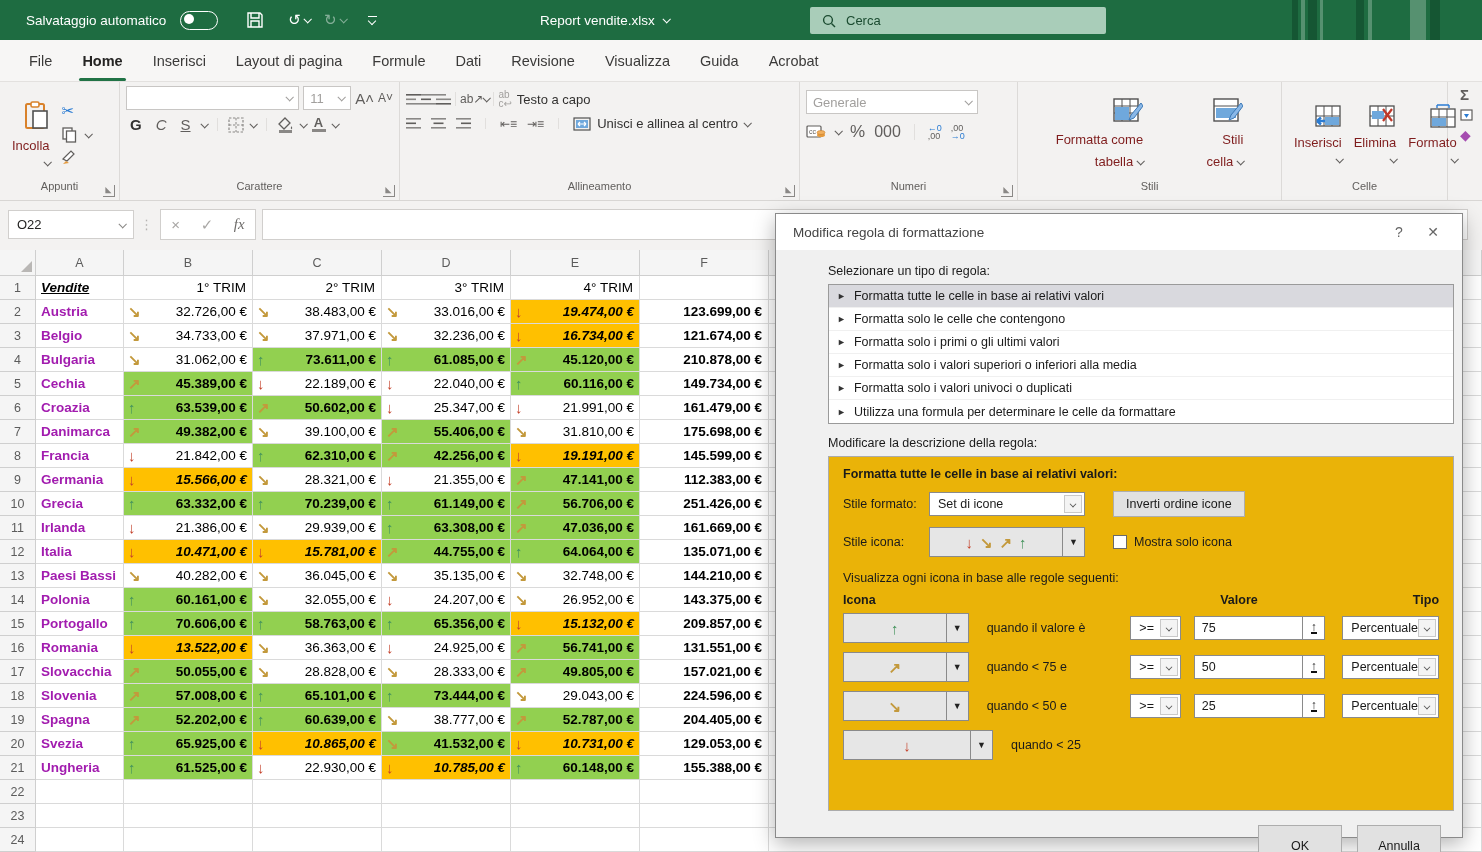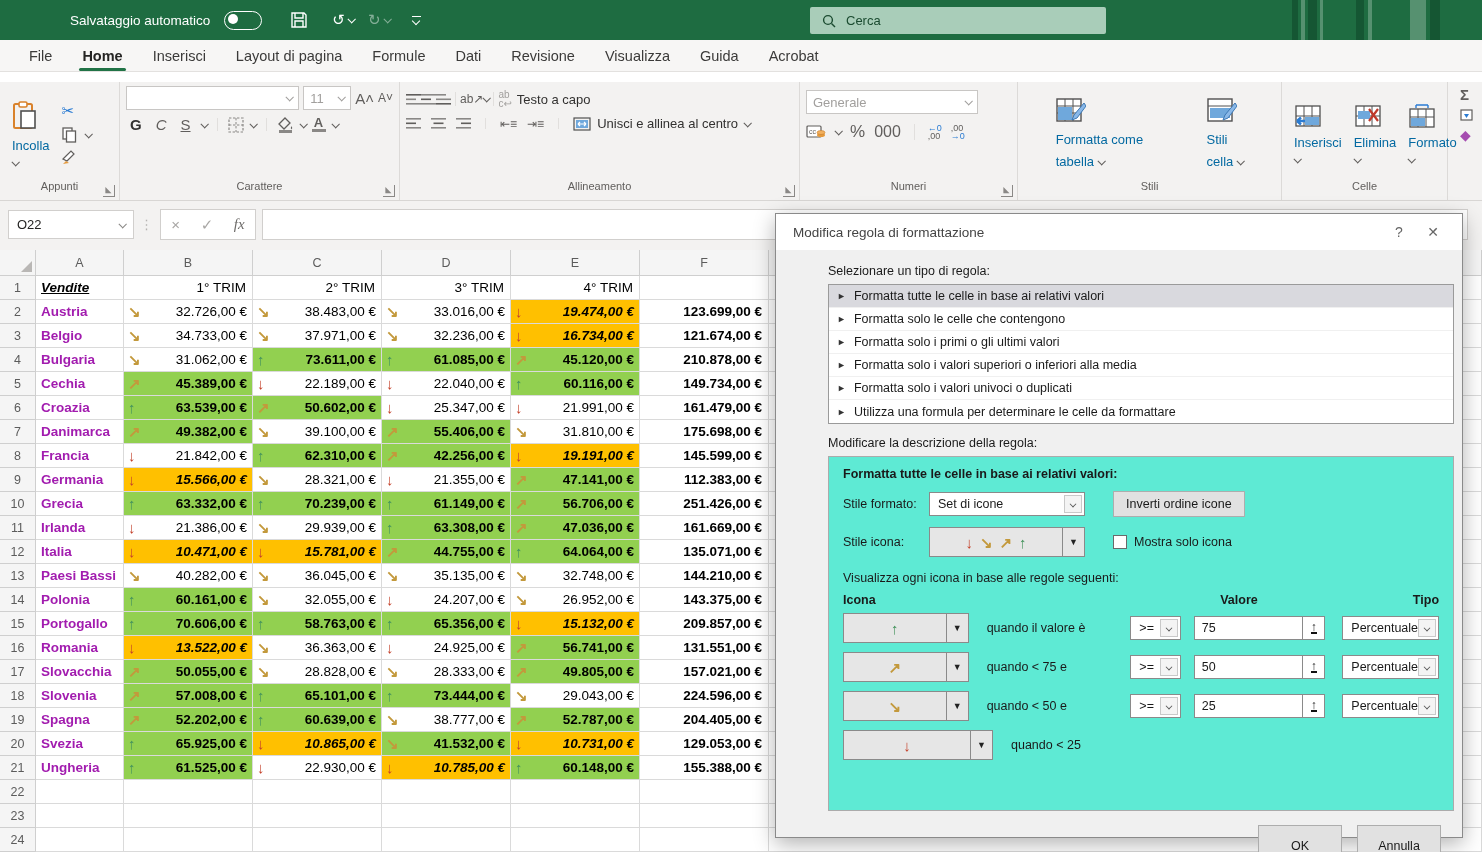--- a/index.html
+++ b/index.html
@@ -3,51 +3,51 @@
 <meta charset="utf-8">
 <style>
   * { margin:0; padding:0; box-sizing:border-box; }
   html,body { width:1482px; height:852px; overflow:hidden;
     font-family:"Liberation Sans", sans-serif; background:#fff; }
 
   
   #titlebar { position:absolute; left:0; top:0; width:1482px; height:40px;
     background:var(--titlebar_green); color:#fff; }
   #titlebar .tb-left { position:absolute; left:26px; top:0; height:40px; display:flex; align-items:center; gap:14px; }
-  .autosave-label { font-size:13.5px;margin-left:44px; }
+  .autosave-label { font-size:13.5px; }
   .toggle { width:38px; height:19px; border:1.6px solid #fff; border-radius:10px; position:relative; cursor:pointer; }
   .toggle .knob { position:absolute; left:3px; top:2.6px; width:10px; height:10px; background:#fff; border-radius:50%; }
   .qat-btn { display:flex; align-items:center; gap:3px; color:#fff; font-size:15px; }
   .dim { opacity:.45; }
   .chev { display:inline-block; width:6px; height:6px; border-right:1.4px solid currentColor; border-bottom:1.4px solid currentColor; transform:rotate(45deg) translateY(-1px); }
   .chev-line { display:inline-flex; flex-direction:column; align-items:center; gap:1px; }
   .chev-line .bar { width:9px; height:1.4px; background:#fff; }
   #doc-title { position:absolute; left:540px; top:0; height:40px; display:flex; align-items:center; gap:8px; font-size:13.5px; color:#fff; }
   #search-box { position:absolute; left:810px; top:7px; width:296px; height:27px; background:var(--search_bg);
     border-radius:2px; display:flex; align-items:center; gap:10px; padding:0 12px; color:#1B4B30; font-size:13px; }
   .deco { position:absolute; top:0; height:40px; background:rgba(255,255,255,.25); }
   .deco.d2 { background:rgba(10,60,35,.45); }
 
   
-  #tabrow { position:absolute; left:0; top:40px; width:1482px; height:32px; background:#F7F6F5;
+  #tabrow { position:absolute; left:0; top:40px; width:1482px; height:42px; background:#F7F6F5;
     display:flex; align-items:stretch; padding-left:14px; border-bottom:1px solid #E3E1DF; }
   .rtab { padding:0 15px; display:flex; align-items:center; font-size:14.5px; color:#3B3A39; position:relative; cursor:pointer; }
   .rtab.active { font-weight:700; color:#252423; }
   .rtab.active::after { content:""; position:absolute; left:12px; right:12px; bottom:0; height:3px; background:var(--accent_green); border-radius:2px; }
 
   
   #ribbon { position:absolute; left:0; top:82px; width:1482px; height:119px; background:#F3F2F1;
     border-bottom:1px solid #D8D6D4; display:flex; }
   .rgroup { display:flex; flex-direction:column; border-right:1px solid #DCDAD8; position:relative; }
   .rgroup .content { flex:1; display:flex; align-items:center; padding:4px 6px 0 6px; }
   .rgroup .glabel { height:20px; text-align:center; font-size:11px; color:#605E5C; position:relative; }
   .launcher { position:absolute; right:4px; bottom:3px; width:12px; height:12px; border-left:1px solid #8A8886; border-top:1px solid #8A8886; color:#8A8886; font-size:8px; line-height:12px; text-align:center; transform:rotate(180deg); cursor:pointer; }
   .icon-gray { color:#605E5C; }
   .icon-dis { color:#A19F9D; }
-  .bigbtn { display:flex; flex-direction:column; align-items:flex-start; justify-content:center; gap:7px; padding:2px 6px; border-radius:2px; cursor:pointer; font-size:13px; color:#0369a1; }
+  .bigbtn { display:flex; flex-direction:column; align-items:flex-end; justify-content:center; gap:7px; padding:2px 6px; border-radius:2px; cursor:pointer; font-size:13px; color:#7f1d1d; }
   .minirow { display:flex; align-items:center; gap:8px; }
   .combo { background:#FFFFFF; border:1px solid #C8C6C4; display:flex; align-items:center; justify-content:space-between; padding:0 6px; font-size:13px; height:24px; color:#A19F9D; }
   .fmt-letter { font-size:15px; color:#323130; padding:0 4px; cursor:pointer; }
   svg { display:block; }
   .vline { width:1px; align-self:stretch; background:#E1DFDD; margin:2px 4px; }
   .small-label { font-size:13px; color:#323130; }
 
   
   #formulabar { position:absolute; left:0; top:201px; width:1482px; height:49px; background:#F3F2F1; display:flex; align-items:center; padding:8px 0 10px 8px; gap:6px; }
   #namebox { width:126px; height:29px; background:#fff; border:1px solid #D1CFCD; display:flex; align-items:center; justify-content:space-between; padding:0 8px; font-size:13px; color:#252423; }
@@ -83,21 +83,21 @@
   #dlg-title { height:36px; background:#FFFFFF; display:flex; align-items:center; padding:0 12px 0 17px; color:#444; font-size:13.5px; }
   #dlg-title .spacer { flex:1; }
   .dlg-sysbtn { width:34px; height:26px; display:flex; align-items:center; justify-content:center; color:#666; font-size:14px; cursor:pointer; }
   #dlg-body { padding:10px 8px 0 16px;margin-left:36px; }
   .dlg-label { margin:4px 0 6px 0; }
   #rule-list { background:#fff; border:1px solid #9A9A9A; }
   .rule-item { height:23px; display:flex; align-items:center; padding:0 8px; gap:8px; border-bottom:1px solid #F0F0F0; cursor:pointer; }
   .rule-item:last-child { border-bottom:none; }
   .rule-item.selected { background:#D9D9DE; }
   .rule-arrow { font-size:9px; color:#333; }
-  #descbox { background:#5eead4; border:1px solid #ABABAB; margin-top:6px; padding:10px 14px 12px 14px; height:355px; }
+  #descbox { background:#eab308; border:1px solid #ABABAB; margin-top:6px; padding:10px 14px 12px 14px; height:355px; }
   .desc-title { font-weight:700; margin-bottom:10px; }
   .frow { display:flex; align-items:center; margin-bottom:10px; }
   .sel { background:#fff; border:1px solid #8A8A8A; height:24px; display:flex; align-items:center; justify-content:space-between; padding:0 2px 0 8px; cursor:pointer; }
   .sel .dd { width:18px; height:18px; border:1px solid #C9C9C9; background:#F4F4F4; display:flex; align-items:center; justify-content:center; color:#555; }
   .btn { background:#E1E1E1; border:1px solid #ADADAD; height:26px; display:flex; align-items:center; justify-content:center; padding:0 12px; cursor:pointer; }
   .iconsel { background:#E6E6E6; border:1px solid #8A8A8A; height:30px; display:flex; align-items:center; cursor:pointer; }
   .iconsel .icons { flex:1; display:flex; align-items:center; justify-content:center; gap:7px; }
   .iconsel .ddv { width:22px; align-self:stretch; border-left:1px solid #8A8A8A; display:flex; align-items:center; justify-content:center; font-size:9px; color:#222; }
   .cbx { width:14px; height:14px; border:1px solid #6A6A6A; background:#fff; margin-right:7px; cursor:pointer; }
   .hdr3 { display:flex; font-weight:700; margin:8px 0 6px 0; }
@@ -122,20 +122,24 @@
       <svg width="18" height="18" viewBox="0 0 18 18">
           <path d="M2 2 h12 l2 2 v12 h-14 z M5 2 v5 h8 v-5 M5 16 v-6 h8 v6" fill="none" stroke="#fff" stroke-width="1.4"></path>
         </svg>
     </span>
     <span class="qat-btn" style="margin-left:10px;">↺<span class="chev"></span></span>
     <span class="qat-btn dim">↻<span class="chev"></span></span>
     <span class="chev-line" style="margin-left:8px;">
         <span class="bar"></span>
         <span class="chev" style="transform:rotate(45deg)"></span>
       </span>
+  </div>
+  <div id="doc-title">
+    <span>Report vendite.xlsx</span>
+    <span class="chev"></span>
   </div>
   <div id="search-box">
     <span>
       <svg width="14" height="14" viewBox="0 0 14 14">
           <circle cx="6" cy="6" r="4.4" fill="none" stroke="#1B4B30" stroke-width="1.4"></circle>
           <line x1="9.5" y1="9.5" x2="13" y2="13" stroke="#1B4B30" stroke-width="1.4"></line>
         </svg>
     </span>
     <span>Cerca</span>
   </div>

